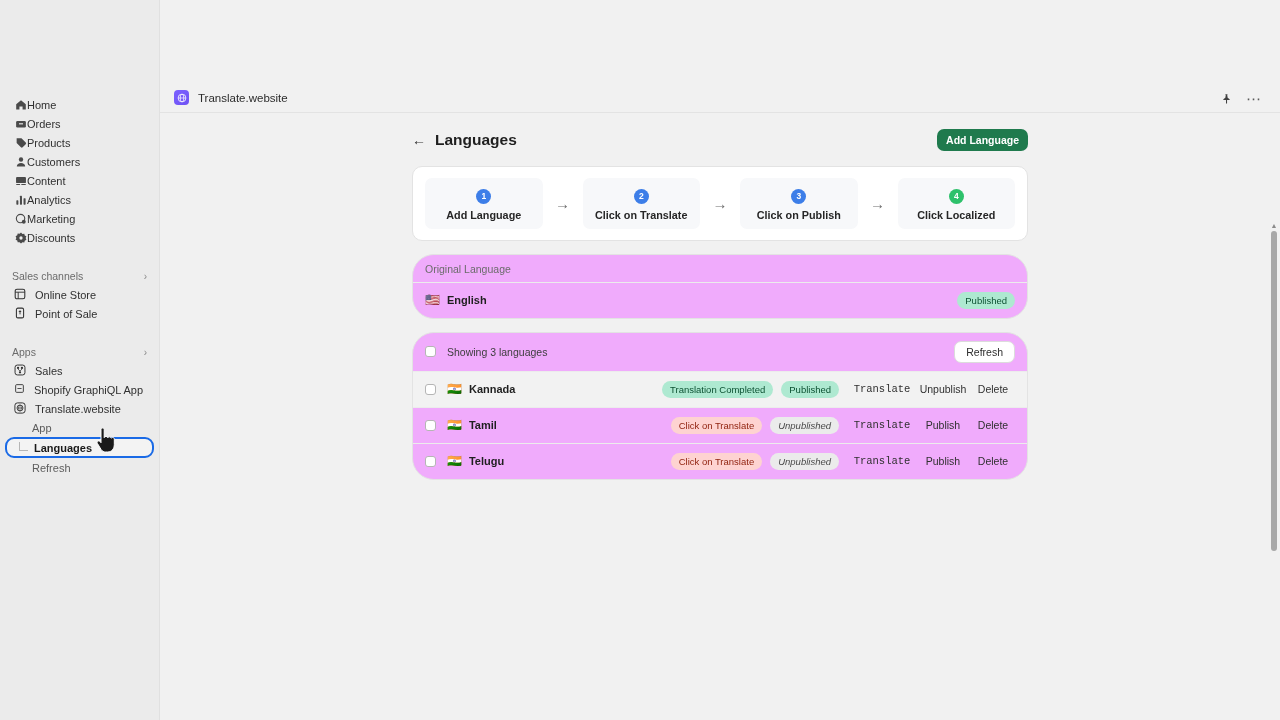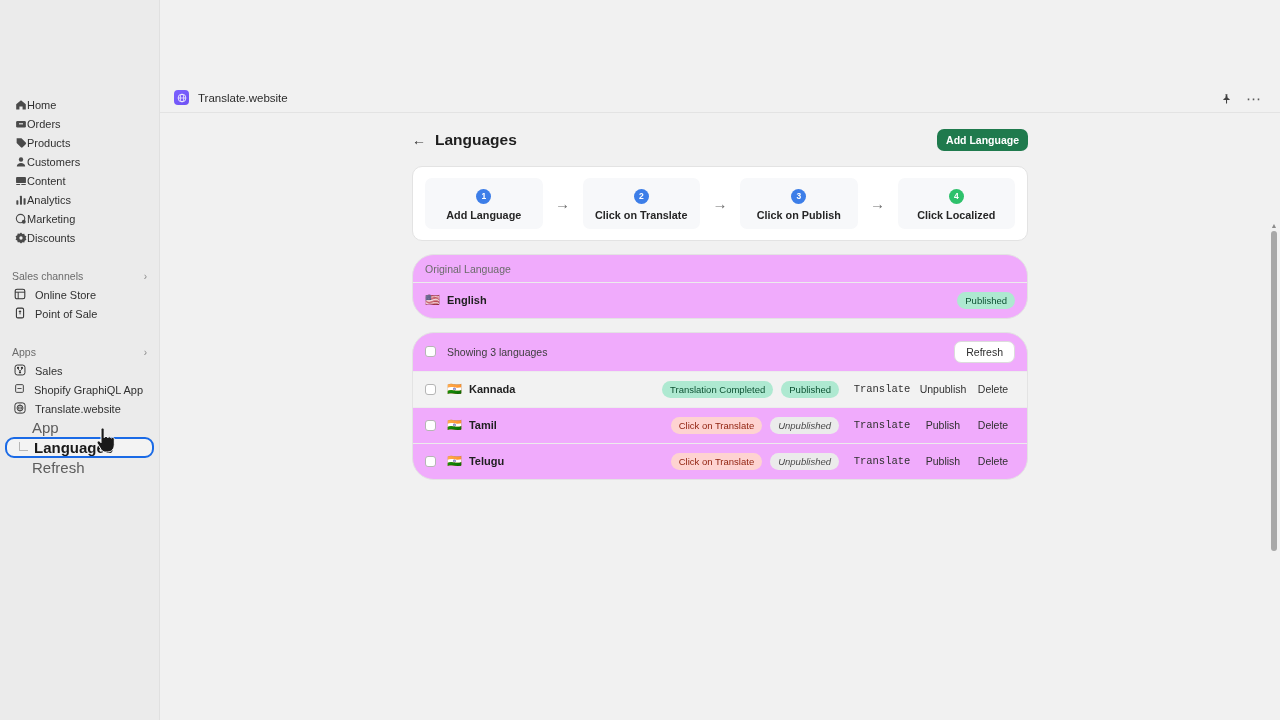--- a/index.html
+++ b/index.html
@@ -54,21 +54,21 @@
     height: 19px;
     padding: 0 10px 0 14px;
     font-size: 11px;
     color: #303030;
     cursor: pointer;
   }
   .nav-leaf {
     display: flex; align-items: center;
     height: 19px;
     padding-left: 32px;
-    font-size: 15px;
+    font-size: 11px;
     color: #5c5c5c;
     cursor: pointer;
     position: relative;
   }
   .nav-leaf.selected {
     color: #1a1a1a;
     font-weight: bold;
     border: 2px solid #1a6ae6;
     border-radius: 9px;
     background: #f3f3f3;

